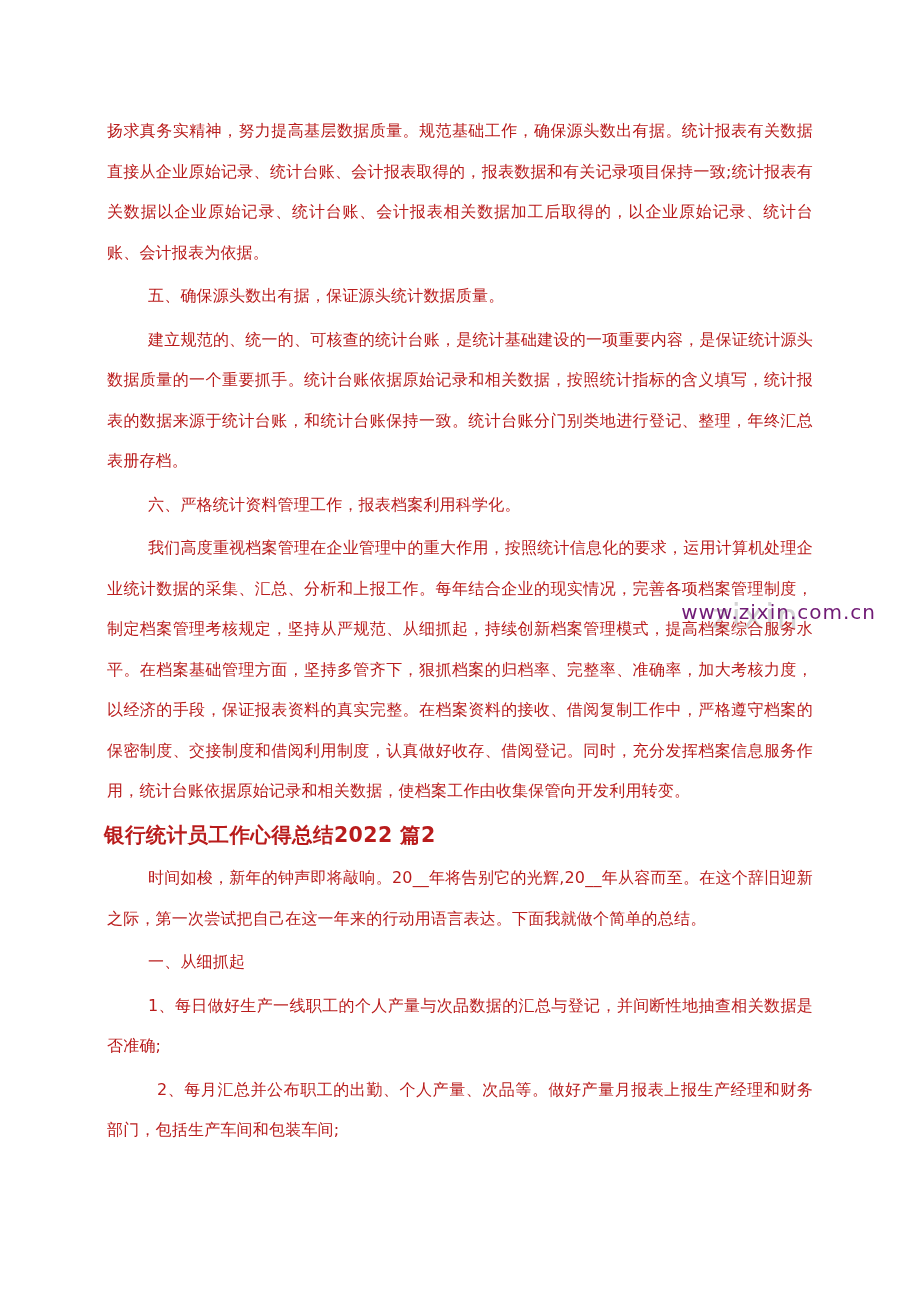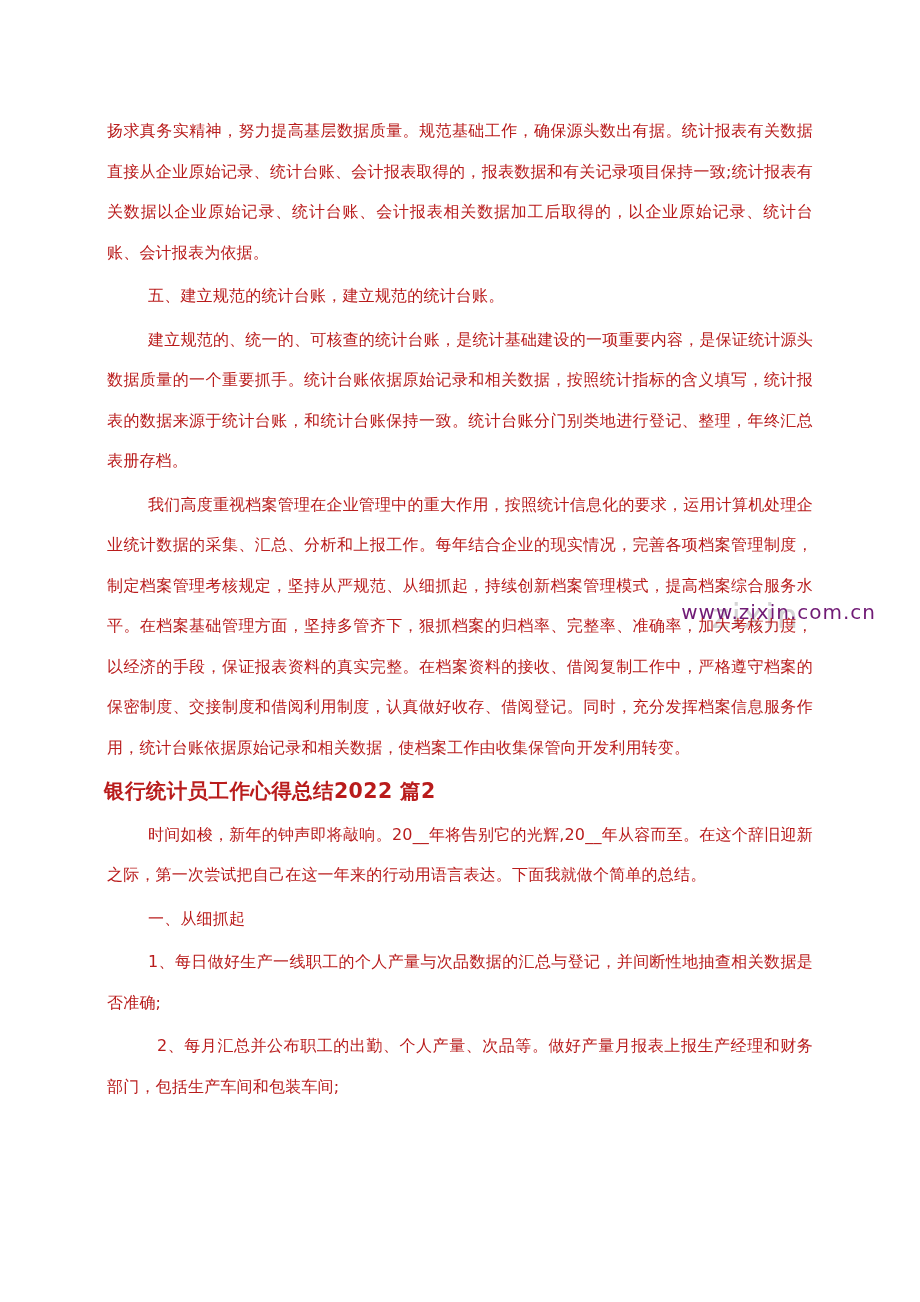--- a/index.html
+++ b/index.html
@@ -81,22 +81,23 @@
 </head>
 <body>
 
 <div class="page">
 
   <div class="wm-big">zixin</div>
   <div class="watermark">www.zixin.com.cn</div>
 
   <div class="content">
     <p class="para">扬求真务实精神，努力提高基层数据质量。规范基础工作，确保源头数出有据。统计报表有关数据直接从企业原始记录、统计台账、会计报表取得的，报表数据和有关记录项目保持一致;统计报表有关数据以企业原始记录、统计台账、会计报表相关数据加工后取得的，以企业原始记录、统计台账、会计报表为依据。</p>
-    <p class="para indent">五、建立规范的统计台账，建立规范的统计台账。</p>
+    <p class="para indent">五、确保源头数出有据，保证源头统计数据质量。</p>
     <p class="para indent">建立规范的、统一的、可核查的统计台账，是统计基础建设的一项重要内容，是保证统计源头数据质量的一个重要抓手。统计台账依据原始记录和相关数据，按照统计指标的含义填写，统计报表的数据来源于统计台账，和统计台账保持一致。统计台账分门别类地进行登记、整理，年终汇总表册存档。</p>
+    <p class="para indent">六、严格统计资料管理工作，报表档案利用科学化。</p>
     <p class="para indent">我们高度重视档案管理在企业管理中的重大作用，按照统计信息化的要求，运用计算机处理企业统计数据的采集、汇总、分析和上报工作。每年结合企业的现实情况，完善各项档案管理制度，制定档案管理考核规定，坚持从严规范、从细抓起，持续创新档案管理模式，提高档案综合服务水平。在档案基础管理方面，坚持多管齐下，狠抓档案的归档率、完整率、准确率，加大考核力度，以经济的手段，保证报表资料的真实完整。在档案资料的接收、借阅复制工作中，严格遵守档案的保密制度、交接制度和借阅利用制度，认真做好收存、借阅登记。同时，充分发挥档案信息服务作用，统计台账依据原始记录和相关数据，使档案工作由收集保管向开发利用转变。</p>
     <p class="heading">银行统计员工作心得总结2022 篇2</p>
     <p class="para indent">时间如梭，新年的钟声即将敲响。20__年将告别它的光辉,20__年从容而至。在这个辞旧迎新之际，第一次尝试把自己在这一年来的行动用语言表达。下面我就做个简单的总结。</p>
     <p class="para indent">一、从细抓起</p>
     <p class="para indent">1、每日做好生产一线职工的个人产量与次品数据的汇总与登记，并间断性地抽查相关数据是否准确;</p>
     <p class="para indent2">2、每月汇总并公布职工的出勤、个人产量、次品等。做好产量月报表上报生产经理和财务部门，包括生产车间和包装车间;</p>
   </div>
 
 </div>
 

